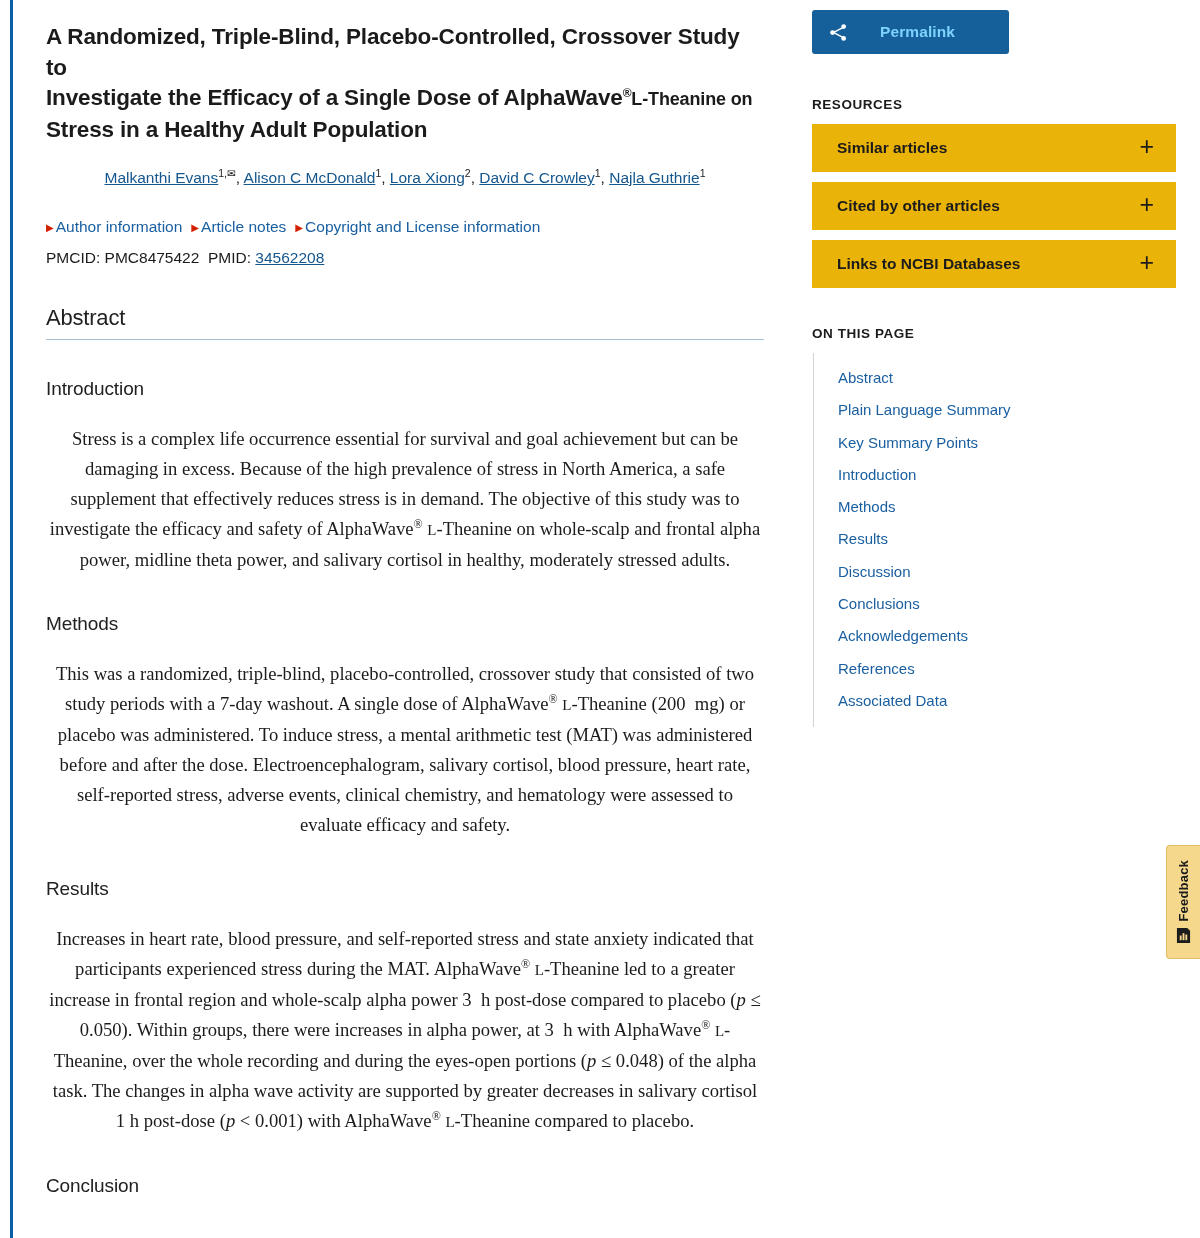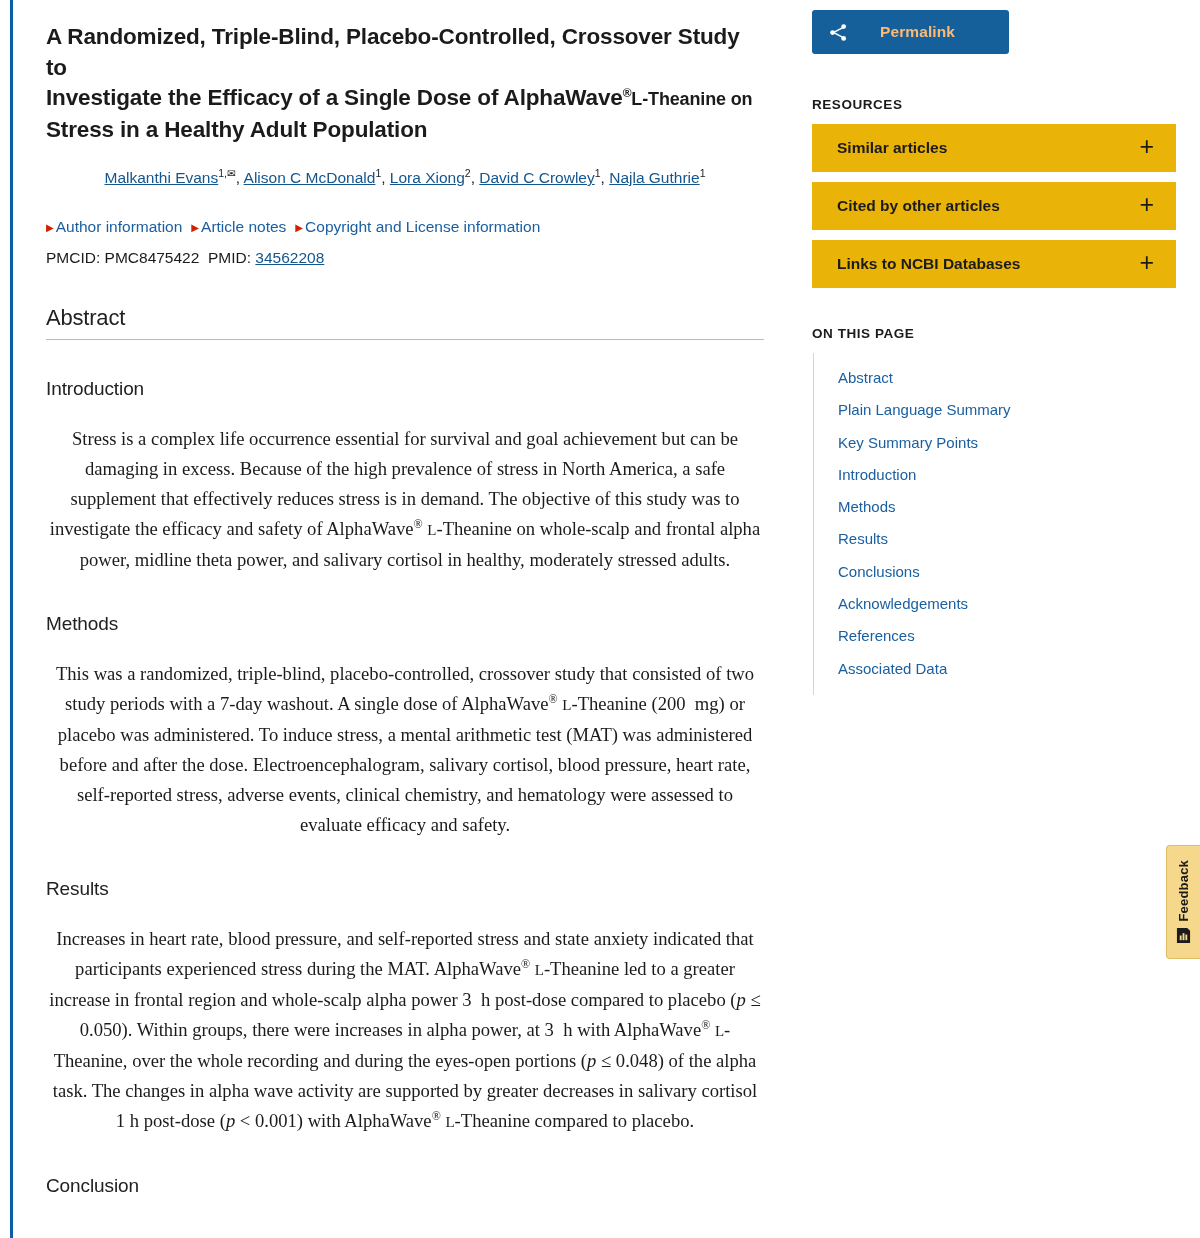--- a/index.html
+++ b/index.html
@@ -163,21 +163,21 @@
     padding: 0 18px 0 17px;
   }
   #permalink-button .share-ico {
     width: 19px;
     height: 19px;
     flex: 0 0 auto;
   }
   #permalink-label {
     flex: 1;
     text-align: center;
-    color: #fdba74;
+    color: #7dd3fc;
     font-size: 15.5px;
     font-weight: bold;
     letter-spacing: 0.1px;
     padding-right: 4px;
   }
 
   .sb-heading {
     font-size: 13.5px;
     font-weight: bold;
     letter-spacing: 0.55px;
@@ -336,20 +336,21 @@
 
     <div class="sb-heading" id="on-this-page-heading">ON THIS PAGE</div>
 
     <nav id="otp-list">
       <a class="otp-item" href="#">Abstract</a>
       <a class="otp-item" href="#">Plain Language Summary</a>
       <a class="otp-item" href="#">Key Summary Points</a>
       <a class="otp-item" href="#">Introduction</a>
       <a class="otp-item" href="#">Methods</a>
       <a class="otp-item" href="#">Results</a>
+      <a class="otp-item" href="#">Discussion</a>
       <a class="otp-item" href="#">Conclusions</a>
       <a class="otp-item" href="#">Acknowledgements</a>
       <a class="otp-item" href="#">References</a>
       <a class="otp-item" href="#">Associated Data</a>
     </nav>
 
   </div>
 </div>
 
 <div id="feedback-tab">

